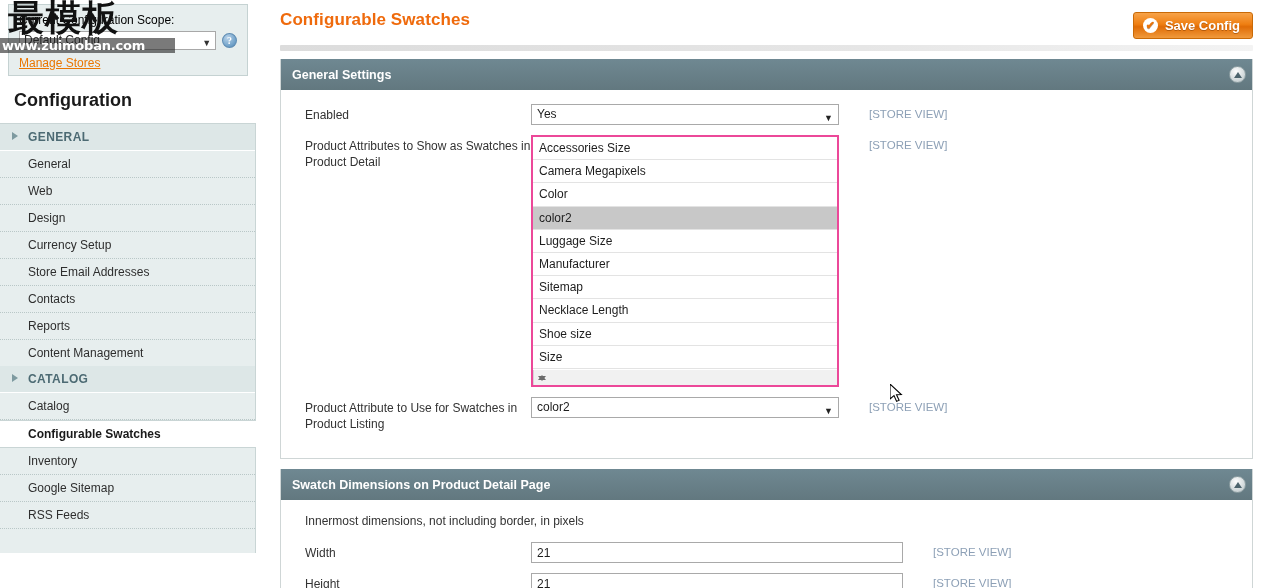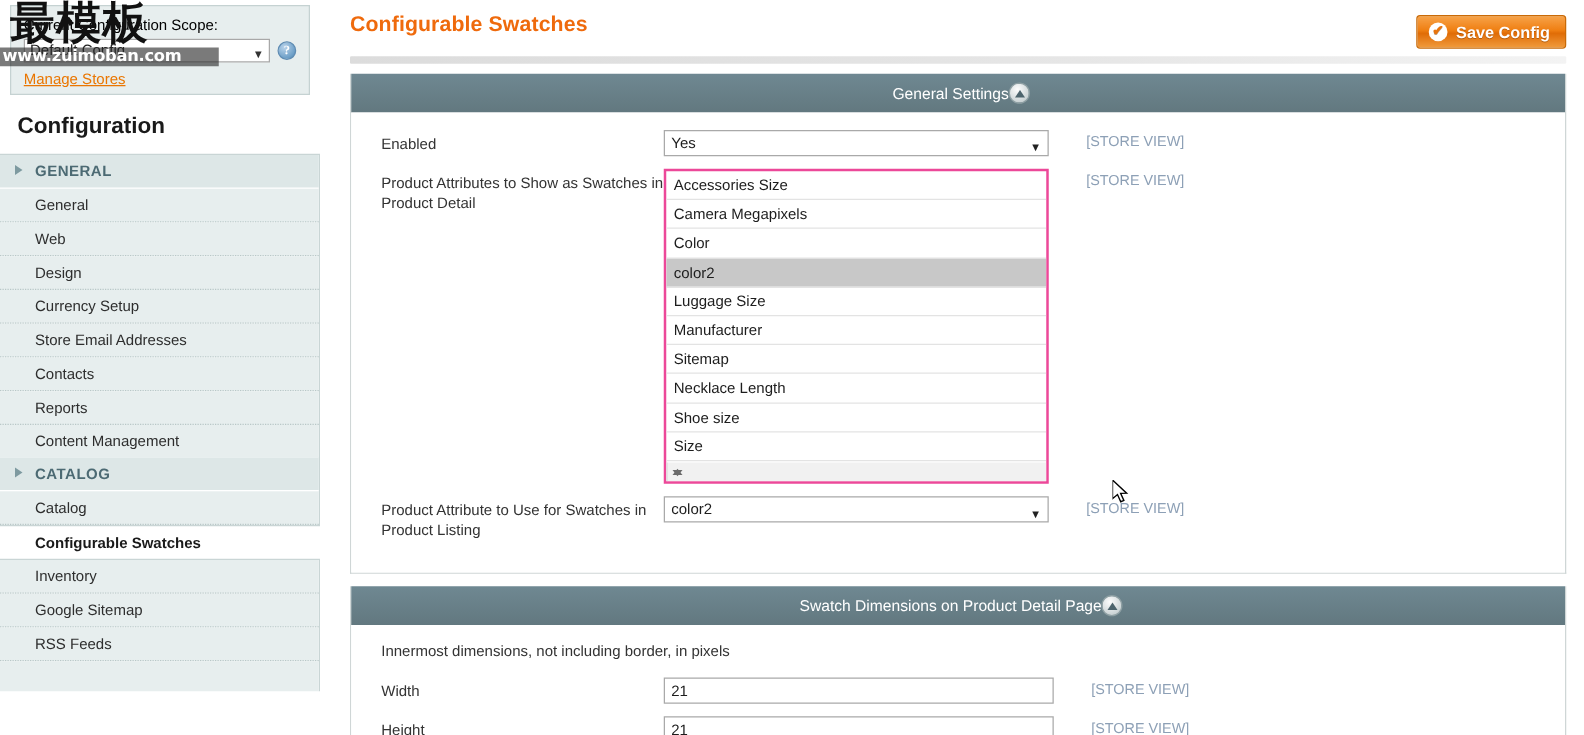--- a/index.html
+++ b/index.html
@@ -155,24 +155,24 @@
     margin: 6px 0 8px 0;
     background: linear-gradient(to right, #dcdcdc 0%, #e6e6e6 60%, #f3f3f3 100%);
     border-radius: 1px;
   }
 
   
   .panel { border: 1px solid #cfd6d6; border-top: none; margin-bottom: 10px; background: #fff; }
   .panel-head {
     background: linear-gradient(to bottom, #6f8892 0%, #62787f 100%);
     color: #ffffff;
-    font-weight: normal;
+    font-weight: bold;
     font-size: 12.5px;
     padding: 7px 6px 7px 11px;
-    display: flex; align-items: center; justify-content: center;
+    display: flex; align-items: center; justify-content: space-between;
     cursor: pointer;
   }
   .collapse-icon {
     width: 17px; height: 17px; border-radius: 50%;
     background: radial-gradient(circle at 40% 30%, #fdfdfd, #c9d2d4 75%, #94a4a8);
     border: 1px solid #8fa0a4;
     position: relative;
   }
   .collapse-icon::after {
     content: ""; position: absolute; left: 4px; top: 5px;
@@ -219,21 +219,21 @@
     padding: 0 18px 0 5px;
     line-height: 19px;
     position: relative;
     cursor: pointer;
   }
   .mg-select .caret {
     position: absolute; right: 5px; top: 4px;
     font-size: 9px; color: #222;
   }
   .mg-input {
-    width: 312px; height: 21px;
+    width: 372px; height: 21px;
     border: 1px solid #a9a9a9;
     background: #ffffff;
     font-size: 12px;
     color: #1d1d1d;
     padding: 0 5px;
     font-family: "Liberation Sans", sans-serif;
   }
 
   
   .multi {

